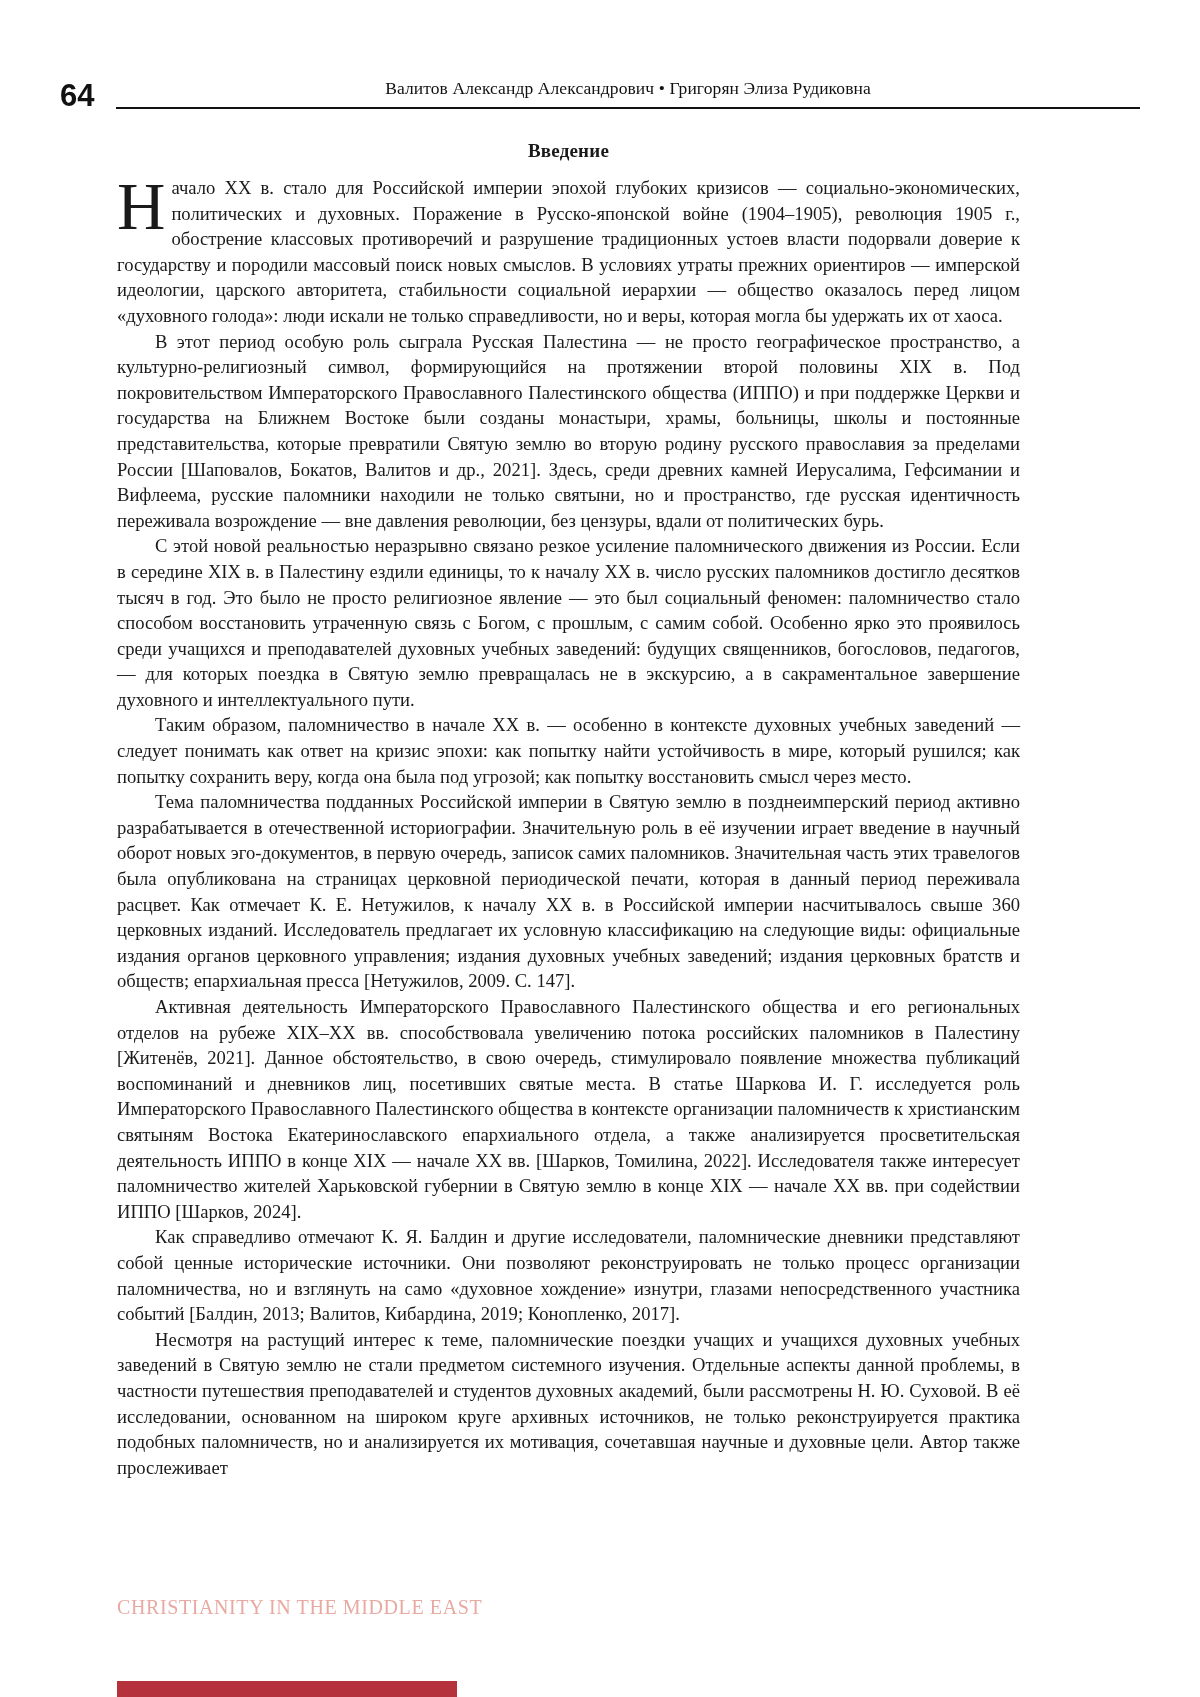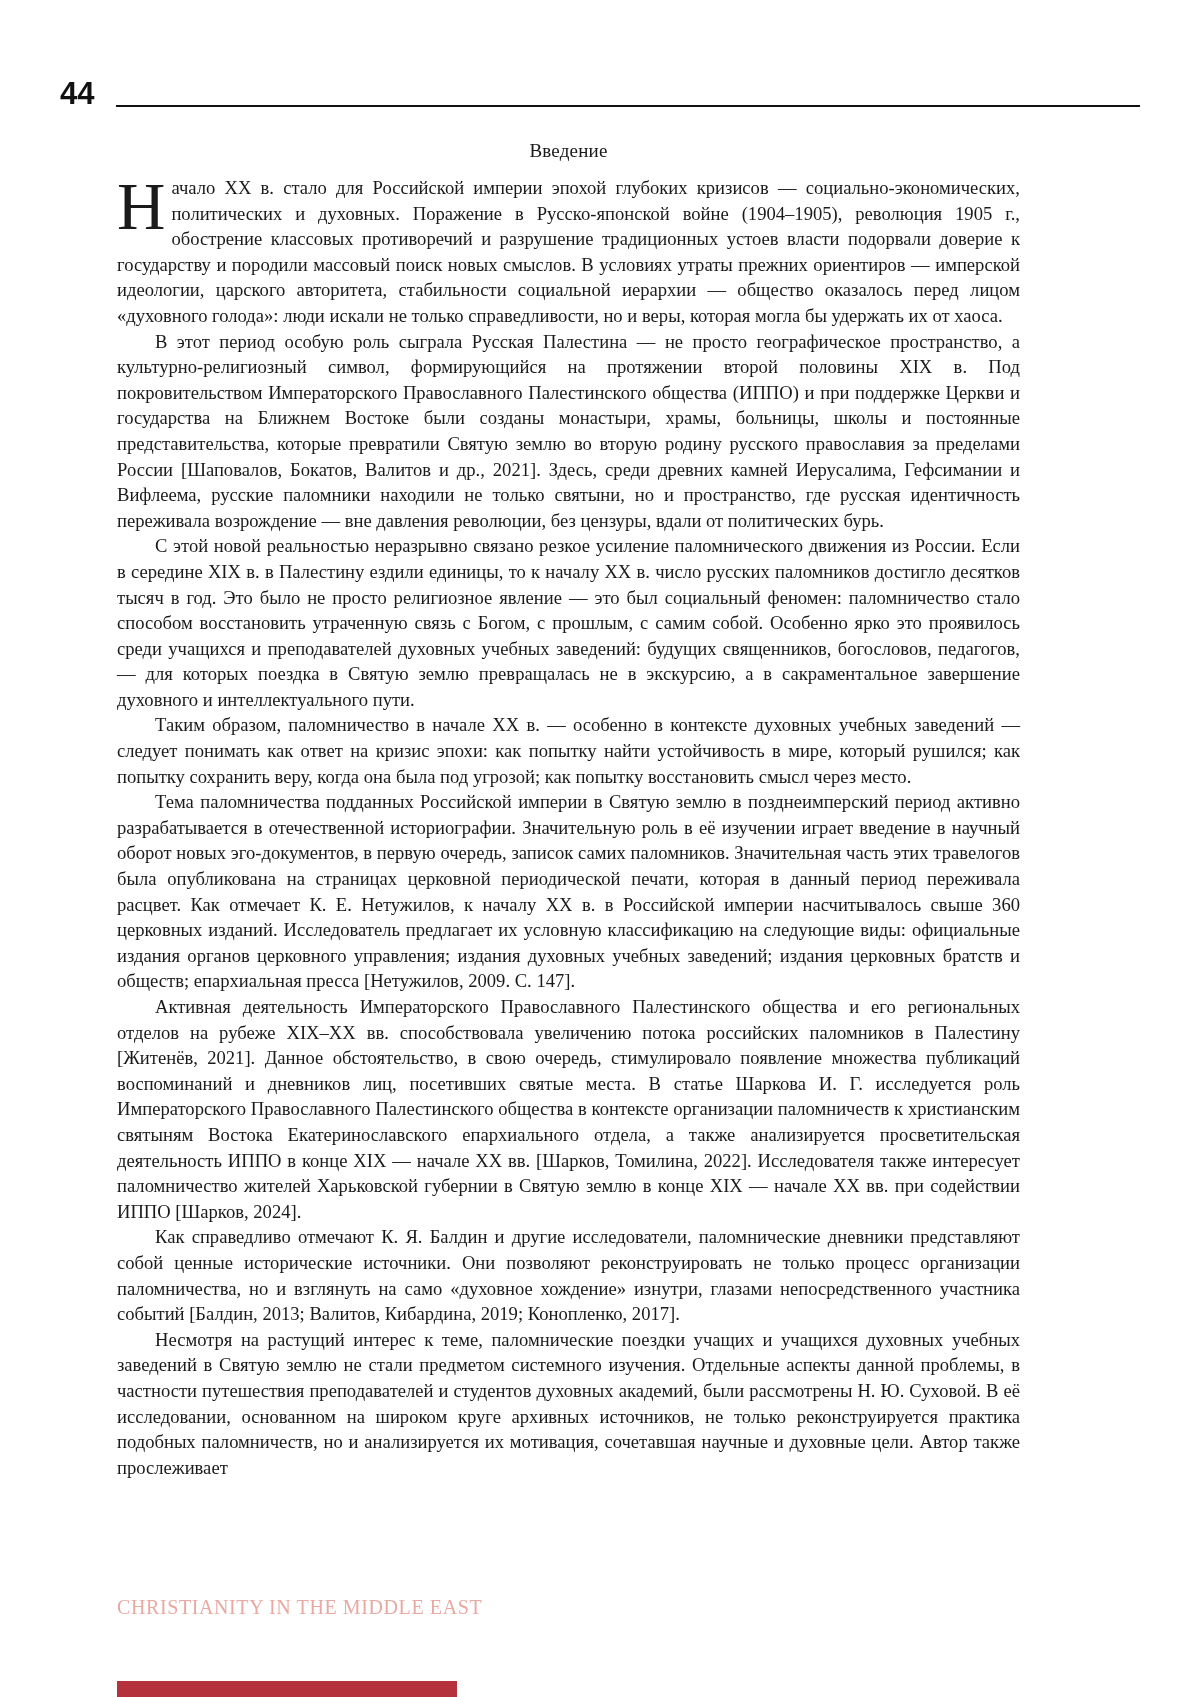--- a/index.html
+++ b/index.html
@@ -57,21 +57,21 @@
 
   
   .content {
     position: absolute;
     left: 117px;
     top: 140px;
     width: 903px;
   }
   .section-title {
     text-align: center;
-    font-weight: normal;
+    font-weight: bold;
     font-size: 19px;
     font-family: "Liberation Serif", serif;
     margin: 0 0 13px 0;
     letter-spacing: 0.2px;
   }
   p.para {
     margin: 0;
     font-size: 18.6px;
     line-height: 25.6px;
     text-align: justify;
@@ -120,22 +120,23 @@
     height: 16px;
     background: #b5313c;
   }
 </style>
 </head>
 <body>
 
 <div class="page">
 
   <div class="page-header">
-    <div class="folio">44</div>
+    <div class="folio">64</div>
     <div class="header-rule-wrap">
+      <div class="running-head">Валитов Александр Александрович • Григорян Элиза Рудиковна</div>
       <div class="header-rule"></div>
     </div>
   </div>
 
   <div class="content">
     <h2 class="section-title">Введение</h2>
 
     <p class="para first"><span class="dropcap">Н</span><span>ачало XX в. стало для Российской империи эпохой глубоких кризисов — социально-экономических, политических и духовных. Поражение в Русско-японской войне (1904–1905), революция 1905 г., обострение классовых противоречий и разрушение традиционных устоев власти подорвали доверие к государству и породили массовый поиск новых смыслов. В условиях утраты прежних ориентиров — имперской идеологии, царского авторитета, стабильности социальной иерархии — общество оказалось перед лицом «духовного голода»: люди искали не только справедливости, но и веры, которая могла бы удержать их от хаоса.</span></p>
 
     <p class="para">В этот период особую роль сыграла Русская Палестина — не просто географическое пространство, а культурно-религиозный символ, формирующийся на протяжении второй половины XIX в. Под покровительством Императорского Православного Палестинского общества (ИППО) и при поддержке Церкви и государства на Ближнем Востоке были созданы монастыри, храмы, больницы, школы и постоянные представительства, которые превратили Святую землю во вторую родину русского православия за пределами России [Шаповалов, Бокатов, Валитов и др., 2021]. Здесь, среди древних камней Иерусалима, Гефсимании и Вифлеема, русские паломники находили не только святыни, но и пространство, где русская идентичность переживала возрождение — вне давления революции, без цензуры, вдали от политических бурь.</p>

